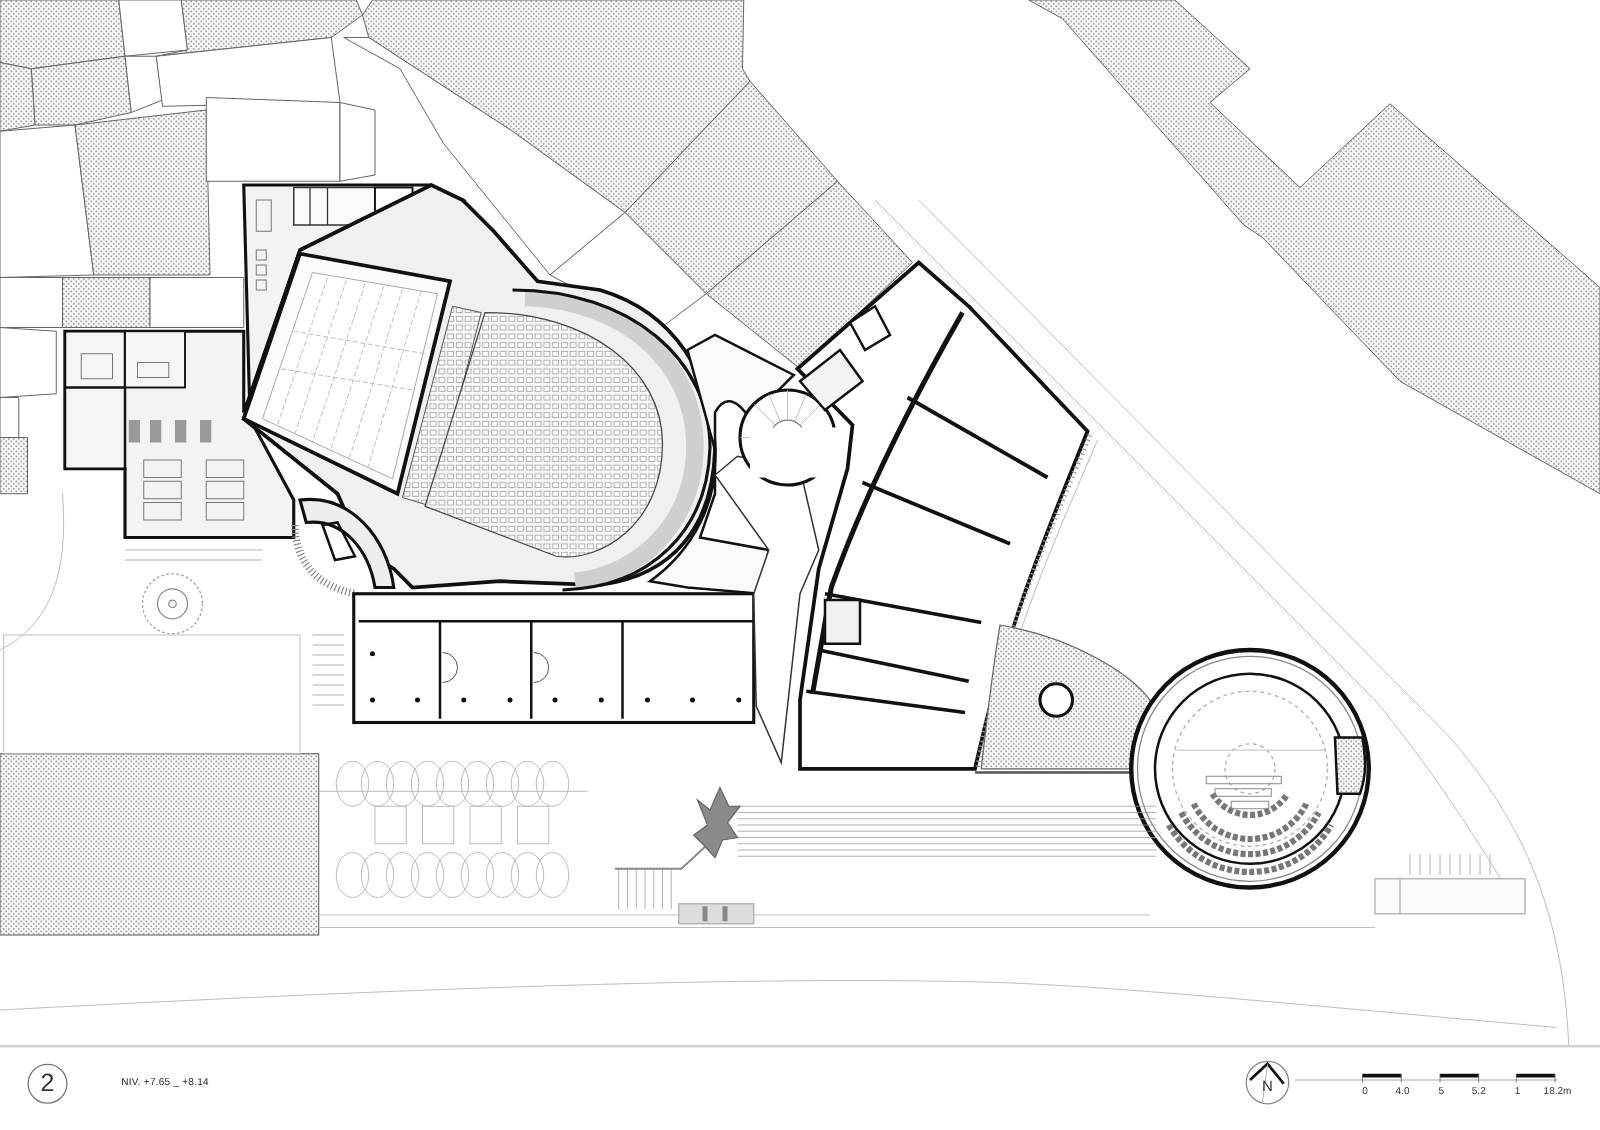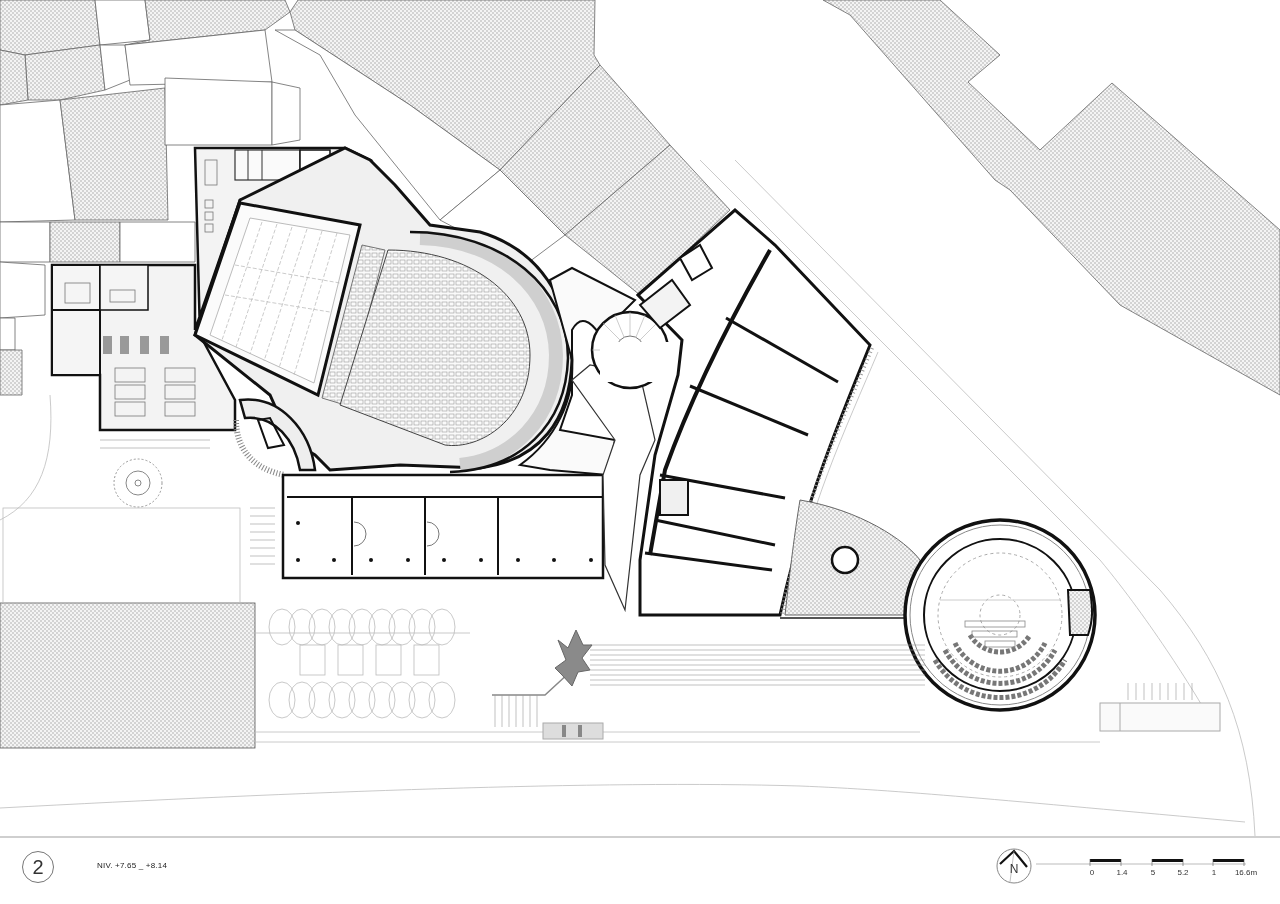--- a/index.html
+++ b/index.html
@@ -338,17 +338,17 @@
   <rect x="122" y="7" width="31" height="3" fill="#111"></rect>
   <rect x="183" y="7" width="31" height="3" fill="#111"></rect>
   <line x1="60" y1="7" x2="60" y2="14" stroke="#555" stroke-width="0.6"></line>
   <line x1="91" y1="7" x2="91" y2="14" stroke="#555" stroke-width="0.6"></line>
   <line x1="122" y1="7" x2="122" y2="14" stroke="#555" stroke-width="0.6"></line>
   <line x1="153" y1="7" x2="153" y2="14" stroke="#555" stroke-width="0.6"></line>
   <line x1="183" y1="7" x2="183" y2="14" stroke="#555" stroke-width="0.6"></line>
   <line x1="214" y1="7" x2="214" y2="14" stroke="#555" stroke-width="0.6"></line>
 </svg>
 <span class="scale-label" style="left:1092px">0</span>
-<span class="scale-label" style="left:1122px">1.4</span>
+<span class="scale-label" style="left:1122px">4.0</span>
 <span class="scale-label" style="left:1153px">5</span>
 <span class="scale-label" style="left:1183px">5.2</span>
 <span class="scale-label" style="left:1214px">1</span>
-<span class="scale-label" style="left:1246px">16.6m</span>
+<span class="scale-label" style="left:1246px">18.2m</span>
 
 </body></html>

